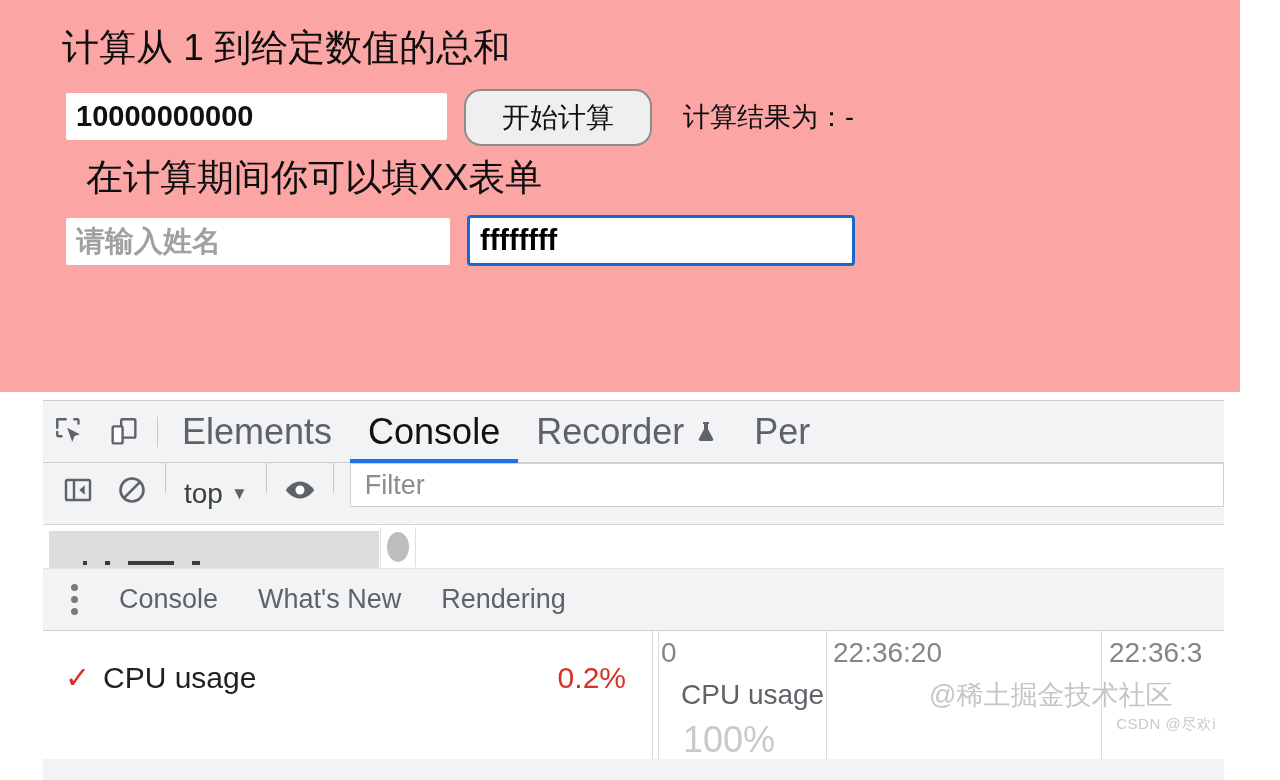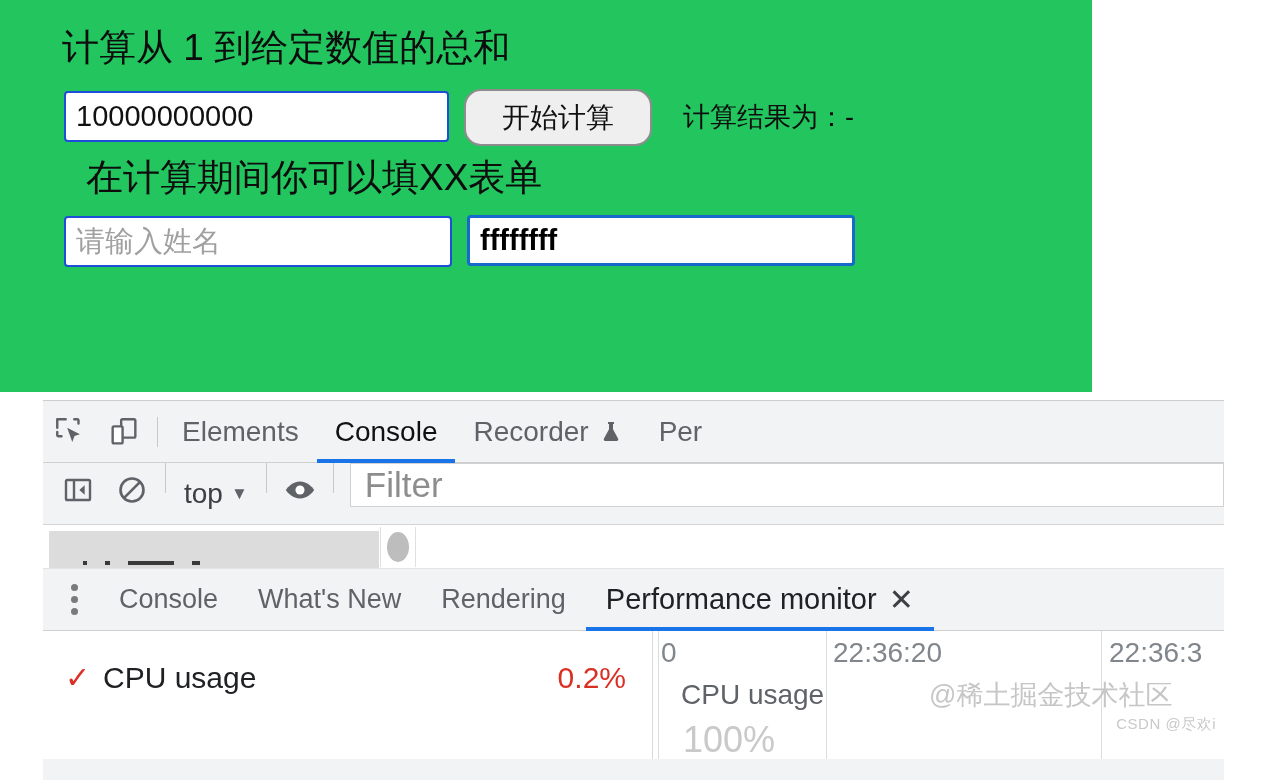--- a/index.html
+++ b/index.html
@@ -7,45 +7,46 @@
     margin: 0; padding: 0;
     width: 1280px; height: 780px;
     background: #ffffff;
     font-family: "Liberation Sans", "DejaVu Sans", sans-serif;
     overflow: hidden;
   }
 
   #root { position: relative; width: 1280px; height: 780px; background: #fff; }
 
   
-  .page-area { position: absolute; left: 0; top: 0; width: 1092px; height: 392px; background: #22c55e; }
+  .page-area { position: absolute; left: 0; top: 0; width: 1240px; height: 392px; background: #fca5a5; }
 
   .page-heading {
     position: absolute;
     font-size: 37px;
     line-height: 44px;
     color: #0d0d0d;
     white-space: nowrap;
     font-weight: 400;
   }
   #heading-1 { left: 62px; top: 26px; }
   #heading-2 { left: 62px; top: 156px; margin-left: 24px; }
 
   .txt-input {
     position: absolute;
     height: 51px;
-    border: 2px solid #1d4ed8;
+    border: 2px solid #fca5a5;
     border-radius: 4px;
     background: #fff;
     font-size: 29px;
     font-family: "Liberation Sans", "DejaVu Sans", sans-serif;
     color: #111;
     padding: 0 10px;
     outline: none;
     line-height: 47px;
+    font-weight: bold;
   }
   #num-input { left: 64px; top: 91px; width: 385px; }
   #name-input { left: 64px; top: 216px; width: 388px; }
   #name-input::placeholder { color: #a0a0a0; }
   #extra-input {
     left: 467px; top: 215px; width: 388px;
     border: 3px solid #1769cc;
     border-radius: 4px;
     color: #000;
     font-weight: 600;
@@ -97,21 +98,21 @@
     width: 54px; height: 54px;
     display: flex; align-items: center; justify-content: center;
     cursor: pointer;
     flex: 0 0 auto;
   }
   .dt-sep { width: 1px; height: 30px; background: #c8c8c8; margin: 0 6px; flex: 0 0 auto; }
   .dt-tab {
     height: 62px;
     display: flex; align-items: center; gap: 10px;
     padding: 0 18px;
-    font-size: 28px;
+    font-size: 36px;
     color: #5f6368;
     cursor: pointer;
     position: relative;
     white-space: nowrap;
     flex: 0 0 auto;
     text-align: center;
   }
   .dt-tab.active { color: #111; }
   .dt-tab.active::after {
     content: "";
@@ -136,21 +137,21 @@
   }
   .caret { font-size: 17px; color: #5f6368; }
   .filter-box {
     flex: 1 1 auto;
     margin-left: 10px;
     height: 44px;
     background: #fff;
     border: 1px solid #d2d2d2;
     display: flex; align-items: center;
     padding: 0 14px;
-    font-size: 35px;
+    font-size: 27px;
     color: #8d8d8d;
     cursor: text;
   }
 
   
   .dt-scrollstrip {
     position: relative;
     height: 44px;
     background: #fff;
     border-bottom: 1px solid #e3e3e3;
@@ -384,24 +385,20 @@
       </div>
       <div class="dw-tab">
         <span>Console</span>
       </div>
       <div class="dw-tab">
         <span>What's New</span>
       </div>
       <div class="dw-tab">
         <span>Rendering</span>
       </div>
-      <div class="dw-tab active">
-        <span>Performance monitor</span>
-        <span class="dw-close">✕</span>
-      </div>
     </div>
 
     <div class="perf-body">
 
       <div class="perf-metrics">
         <div class="metric-row">
           <span class="metric-check">✓</span>
           <span class="metric-name">CPU usage</span>
           <span class="metric-value">0.2%</span>
         </div>

